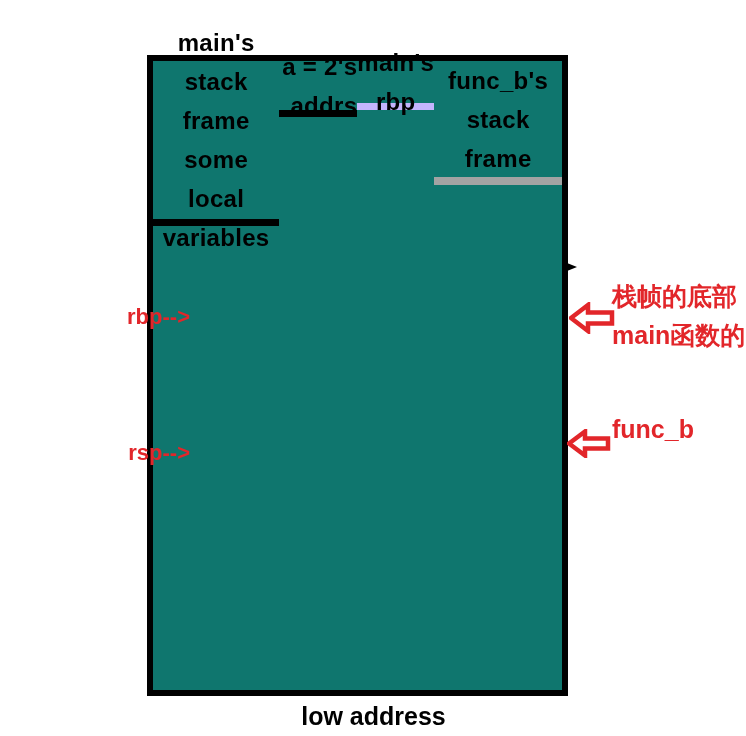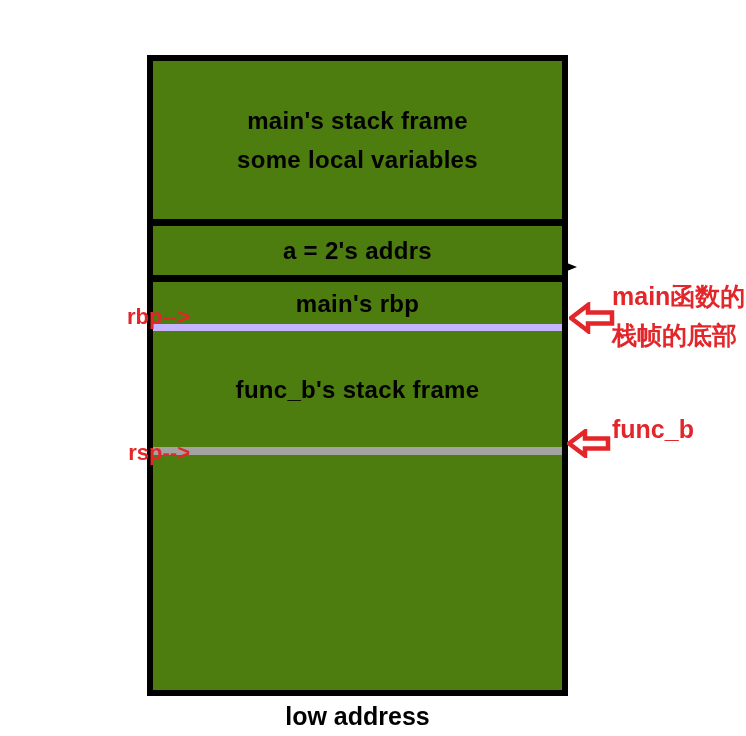--- a/index.html
+++ b/index.html
@@ -18,23 +18,23 @@
   }
 
   
   .stack-box {
     position: absolute;
     left: 147px;
     top: 55px;
     width: 421px;
     height: 641px;
     border: 6px solid #000000;
-    background: #4d7c0f;
+    background: #0f766e;
     display: flex;
-    flex-direction: column;
+    flex-direction: row;
   }
   .row {
     display: flex;
     flex-direction: column;
     align-items: center;
     justify-content: center;
     font-size: 24px;
     line-height: 39px;
     text-align: center;
     letter-spacing: 0.3px;
@@ -82,21 +82,21 @@
     line-height: 39px;
     color: var(--red);
     white-space: nowrap;
   }
   .annot-main  { top: 277px; }
   .annot-funcb { top: 410px; }
 
   
   .footer-label {
     position: absolute;
-    left: 147px;
+    left: 163px;
     top: 702px;
     width: 421px;
     text-align: center;
     font-size: 25px;
   }
 
   :root { --red: #e2262a; }
 </style>
 </head>
 <body>
@@ -122,22 +122,22 @@
 
   <div class="overshoot"></div>
 
   <div class="ptr-label ptr-rbp">rbp--&gt;</div>
   <div class="ptr-label ptr-rsp">rsp--&gt;</div>
 
   <svg class="block-arrow arrow-main" width="46" height="32" viewBox="0 0 46 32">
     <polygon points="2,16 19,3 19,10.5 43,10.5 43,21.5 19,21.5 19,29" fill="#ffffff" stroke="#e2262a" stroke-width="4.5" stroke-linejoin="miter"></polygon>
   </svg>
   <div class="annotation annot-main">
+    <div>栈帧的底部</div>
     <div>main函数的</div>
-    <div>栈帧的底部</div>
   </div>
 
   <svg class="block-arrow arrow-funcb" width="44" height="29" viewBox="0 0 44 29">
     <polygon points="2,14.5 18,2.5 18,9.5 41,9.5 41,19.5 18,19.5 18,26.5" fill="#ffffff" stroke="#e2262a" stroke-width="4.5" stroke-linejoin="miter"></polygon>
   </svg>
   <div class="annotation annot-funcb">
     <div>func_b</div>
   </div>
 
   <div class="footer-label">low address</div>

